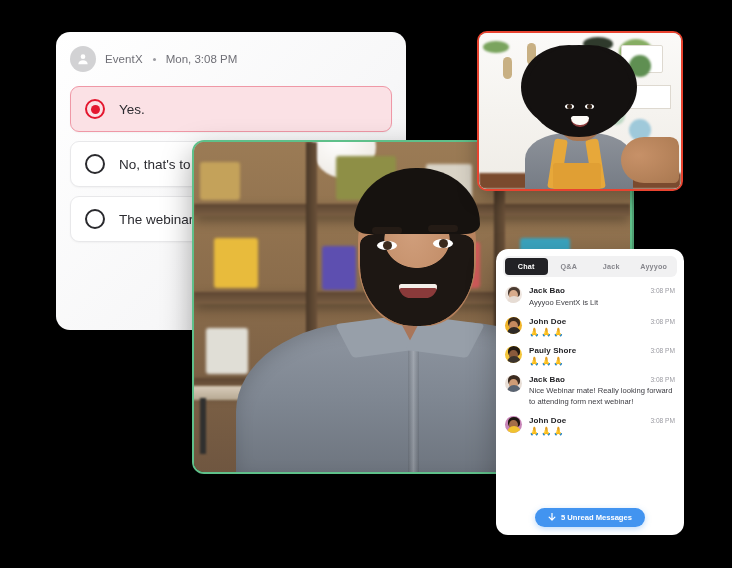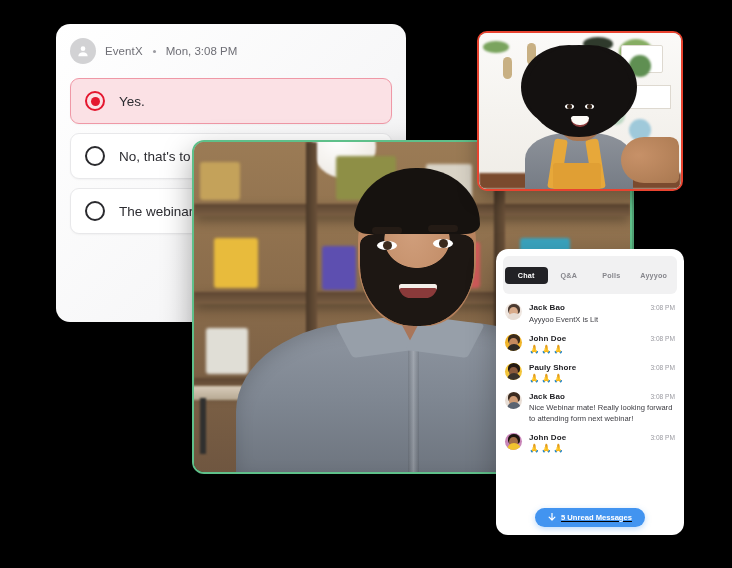--- a/index.html
+++ b/index.html
@@ -19,21 +19,21 @@
   .stage {
     position: absolute;
     inset: 0;
     background: #000000;
   }
 
   
   .poll-card {
     position: absolute;
     left: 56px;
-    top: 24px;
+    top: 32px;
     width: 350px;
     height: 298px;
     background: linear-gradient(135deg, #ffffff 0%, #f7f7f8 60%, #ececed 100%);
     border-radius: 14px;
     box-shadow: 0 10px 28px rgba(0,0,0,0.22);
     overflow: hidden;
     z-index: 2;
   }
   .poll-head {
     display: flex;
@@ -309,21 +309,21 @@
     background: #ffffff;
     border-radius: 12px;
     box-shadow: 0 12px 30px rgba(0,0,0,0.28);
     overflow: hidden;
     z-index: 7;
     display: flex;
     flex-direction: column;
   }
   .chat-tabs {
     margin: 7px 7px 0 7px;
-    height: 38px;
+    height: 21px;
     background: #f1f1f2;
     border-radius: 6px;
     display: flex;
     align-items: center;
     padding: 2px;
     box-sizing: border-box;
     flex: none;
   }
   .chat-tab {
     flex: 1;
@@ -356,21 +356,20 @@
   .av-body { position:absolute; left:1.5px; bottom:0; width:14px; height:7px; border-radius:7px 7px 0 0; }
   .msg-body { flex: 1; min-width: 0; }
   .msg-top { display: flex; align-items: baseline; justify-content: space-between; gap: 4px; }
   .msg-name { font-size: 8px; font-weight: bold; color: #1e1e22; letter-spacing: .1px; }
   .msg-time { font-size: 6.6px; color: #9a9aa1; white-space: nowrap; flex: none; }
   .msg-text { font-size: 7.6px; color: #3c3c42; line-height: 1.45; margin-top: 1.5px; }
   .msg-emoji { font-size: 8.5px; letter-spacing: 1.5px; margin-top: 1px; color: #e9a93c; }
   .unread-wrap {
     display: flex; justify-content: center;
     padding: 2px 0 8px 0;
-    text-decoration: underline;
   }
   .unread-btn {
     background: #4294f0;
     color: #ffffff;
     font-size: 7.6px;
     font-weight: bold;
     padding: 5px 13px;
     border-radius: 20px;
     display: flex;
     align-items: center;
@@ -508,21 +507,21 @@
       </div>
       <div class="cam-arm"></div>
     </div>
   </div>
 
   <div class="chat-panel">
 
     <div class="chat-tabs">
       <div class="chat-tab active">Chat</div>
       <div class="chat-tab">Q&amp;A</div>
-      <div class="chat-tab">Polls</div>
+      <div class="chat-tab">Jack</div>
       <div class="chat-tab">Ayyyoo</div>
     </div>
 
     <div class="chat-scroll">
 
       <div class="msg">
         <div class="msg-av" style="background:#efe6e0;">
           <span class="av-hair" style="background:#4a3a30;"></span>
           <span class="av-face" style="background:#d8ab8b;"></span>
           <span class="av-body" style="background:#e6dcd4;"></span>

